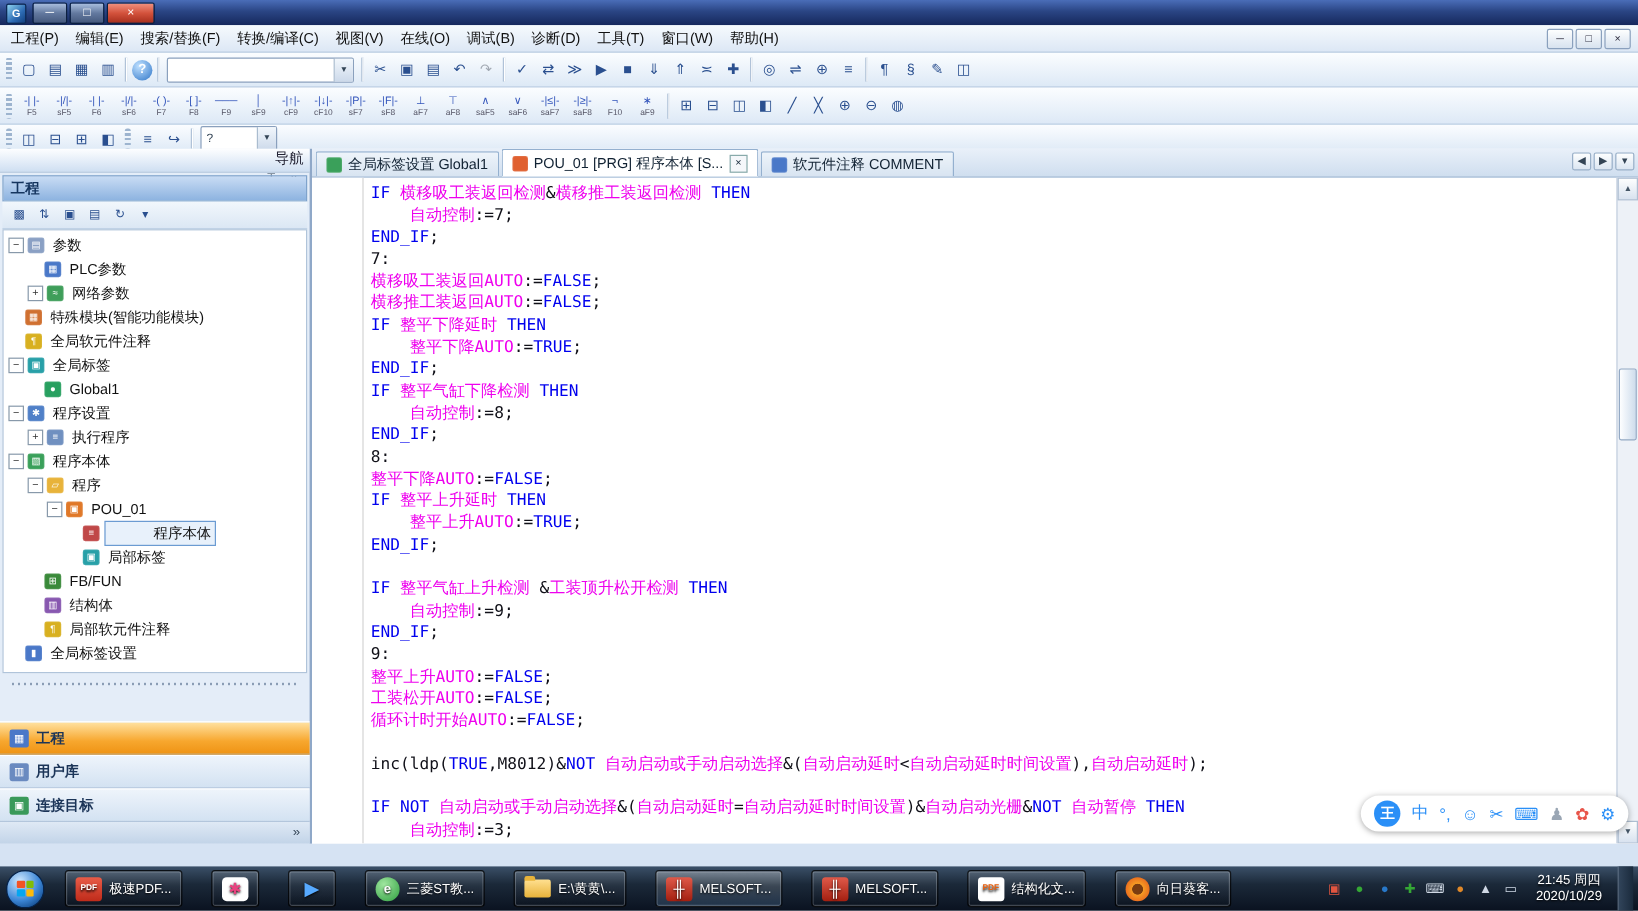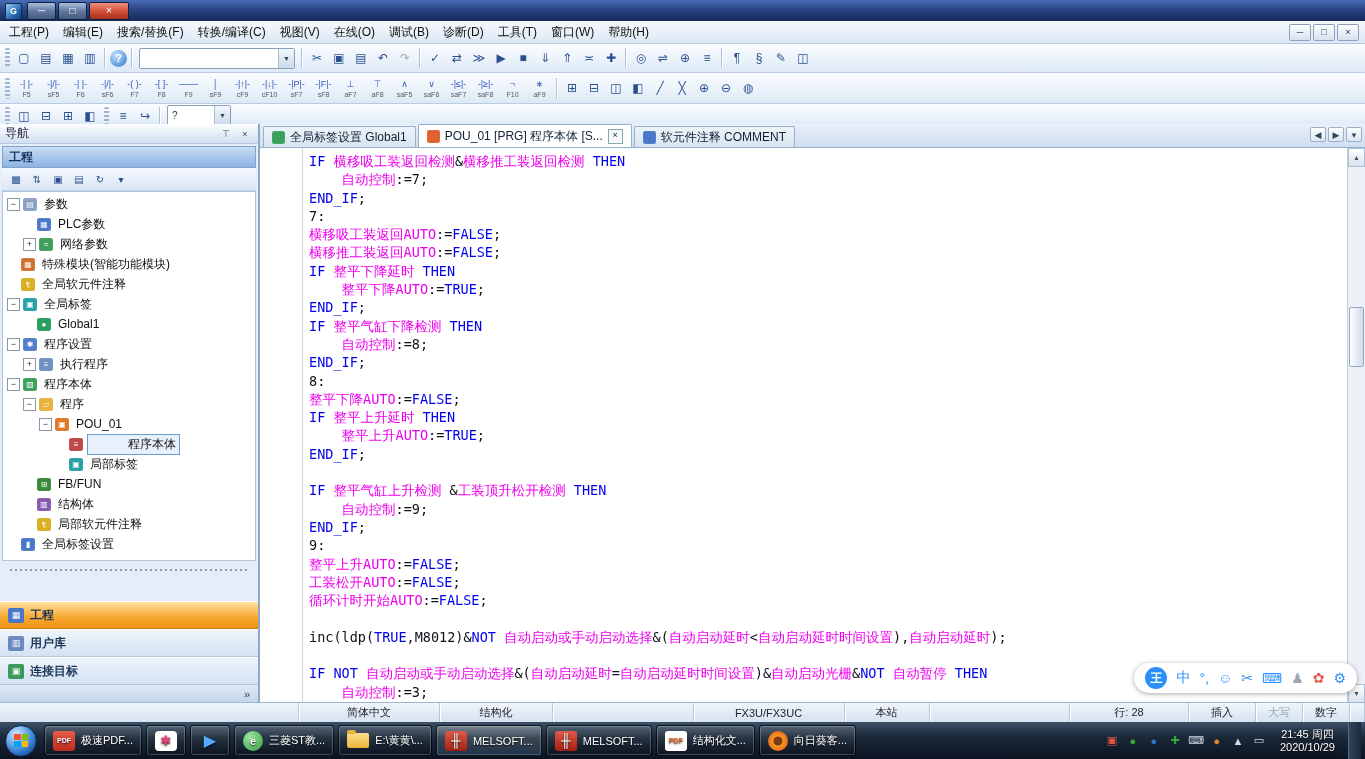--- a/index.html
+++ b/index.html
@@ -52,21 +52,21 @@
   .combo-arrow{width:15px;height:100%;background:linear-gradient(#f2f7fc,#ccd9ea);border-left:1px solid #aabccf;
     display:flex;align-items:center;justify-content:center;font-size:7px;color:#345;}
 
   
   .main{position:absolute;top:124px;left:0;right:0;bottom:56px;display:flex;}
 
   
   .navpanel{width:258px;display:flex;flex-direction:column;background:#e4edf8;
     border-right:2px solid #8fa8c8;}
   .nav-title{height:19px;background:linear-gradient(#fdfeff,#cfdff2);border-bottom:1px solid #b5c8de;
-    display:flex;align-items:center;padding:0 5px;color:#223;}
+    display:flex;align-items:flex-end;padding:0 5px;color:#223;flex-direction:column;}
   .nav-title-btns{margin-left:auto;display:flex;gap:3px;}
   .ntb{width:14px;height:13px;display:flex;align-items:center;justify-content:center;
     font-size:9px;color:#345;border:1px solid transparent;}
   .proj-header{height:20px;margin:2px 2px 0;background:linear-gradient(#c9dcf4,#8db3e0);
     border:1px solid #7fa3cc;display:flex;align-items:center;padding:0 6px;font-weight:bold;color:#15355f;}
   .nav-tools{height:22px;display:flex;align-items:center;gap:1px;padding:0 4px;
     background:linear-gradient(#f2f7fc,#dbe7f4);border-bottom:1px solid #c0d2e6;margin:0 2px;}
   .nav-tools .ticon{width:18px;height:18px;font-size:10px;}
   .tree{height:366px;background:#fff;margin:0 2px;border:1px solid #b0c4da;overflow:hidden;padding-top:2px;}
   .tree-row{height:20px;display:flex;align-items:center;white-space:nowrap;color:#111;}
@@ -133,21 +133,21 @@
   
   .taskbar{position:absolute;left:0;right:0;bottom:0;height:37px;
     background:linear-gradient(#3b5068,#1b2939 40%,#0a1220);display:flex;align-items:center;}
   .start-orb{width:42px;height:37px;display:flex;align-items:center;justify-content:center;flex:0 0 auto;}
   .orb{width:30px;height:30px;border-radius:50%;
     background:radial-gradient(circle at 35% 28%,#cfe9ff,#3c86d6 55%,#0b3f7e 90%);
     border:1px solid #06234a;display:flex;align-items:center;justify-content:center;}
   .flag{width:14px;height:13px;display:grid;grid-template-columns:1fr 1fr;grid-template-rows:1fr 1fr;gap:1px;}
   .flag i{border-radius:1px;}
   #task-buttons{display:flex;align-items:center;height:100%;}
-  .task-btn{height:29px;margin:0 2px;padding:0 8px;display:flex;align-items:center;gap:6px;
+  .task-btn{height:29px;margin:0 12px;padding:0 8px;display:flex;align-items:center;gap:6px;
     border:1px solid rgba(0,0,0,.75);border-radius:3px;color:#fff;font-size:11px;
     background:linear-gradient(rgba(255,255,255,.16),rgba(255,255,255,.05) 45%,rgba(0,0,0,.12));
     box-shadow:inset 0 0 0 1px rgba(255,255,255,.22);text-shadow:0 1px 2px #000;max-width:118px;}
   .task-btn.active{background:linear-gradient(rgba(255,255,255,.34),rgba(255,255,255,.14) 45%,rgba(90,140,190,.25));}
   .tb-label{white-space:nowrap;overflow:hidden;}
   .tb-ico{width:22px;height:20px;flex:0 0 auto;display:flex;align-items:center;justify-content:center;}
   .ico-pdf-red{background:linear-gradient(#e85c48,#bf2b1a);color:#fff;font-size:7px;font-weight:bold;border-radius:3px;}
   .ico-media{background:#fff;border-radius:4px;color:#e8437f;font-size:13px;height:20px;}
   .ico-play{color:#57aaff;font-size:16px;}
   .ico-browser{width:20px;height:20px;border-radius:50%;
@@ -520,34 +520,20 @@
           <div class="sbtn">▲</div>
           <div class="track">
             <div class="thumb"></div>
           </div>
           <div class="sbtn">▼</div>
         </div>
       </div>
     </div>
   </div>
 
-  <div class="statusbar" id="statusbar">
-      <div class="seg" style="width: 298px;"></div>
-      <div class="seg" style="width: 140px;">简体中文</div>
-      <div class="seg" style="width: 112px;">结构化</div>
-      <div class="seg" style="flex: 1 1 0%;"></div>
-      <div class="seg" style="width: 150px;">FX3U/FX3UC</div>
-      <div class="seg" style="width: 84px;">本站</div>
-      <div class="seg" style="flex: 1 1 0%;"></div>
-      <div class="seg" style="width: 118px;">行: 28</div>
-      <div class="seg" style="width: 66px;">插入</div>
-      <div class="seg muted" style="width: 46px;">大写</div>
-      <div class="seg" style="width: 46px;">数字</div>
-      <div class="seg" style="width: 14px;"></div>
-    </div>
 
   <div class="taskbar">
     <div class="start-orb">
       <div class="orb">
         <div class="flag">
             <i style="background:#f35325"></i>
             <i style="background:#81bc06"></i>
             <i style="background:#05a6f0"></i>
             <i style="background:#ffba08"></i>
           </div>

